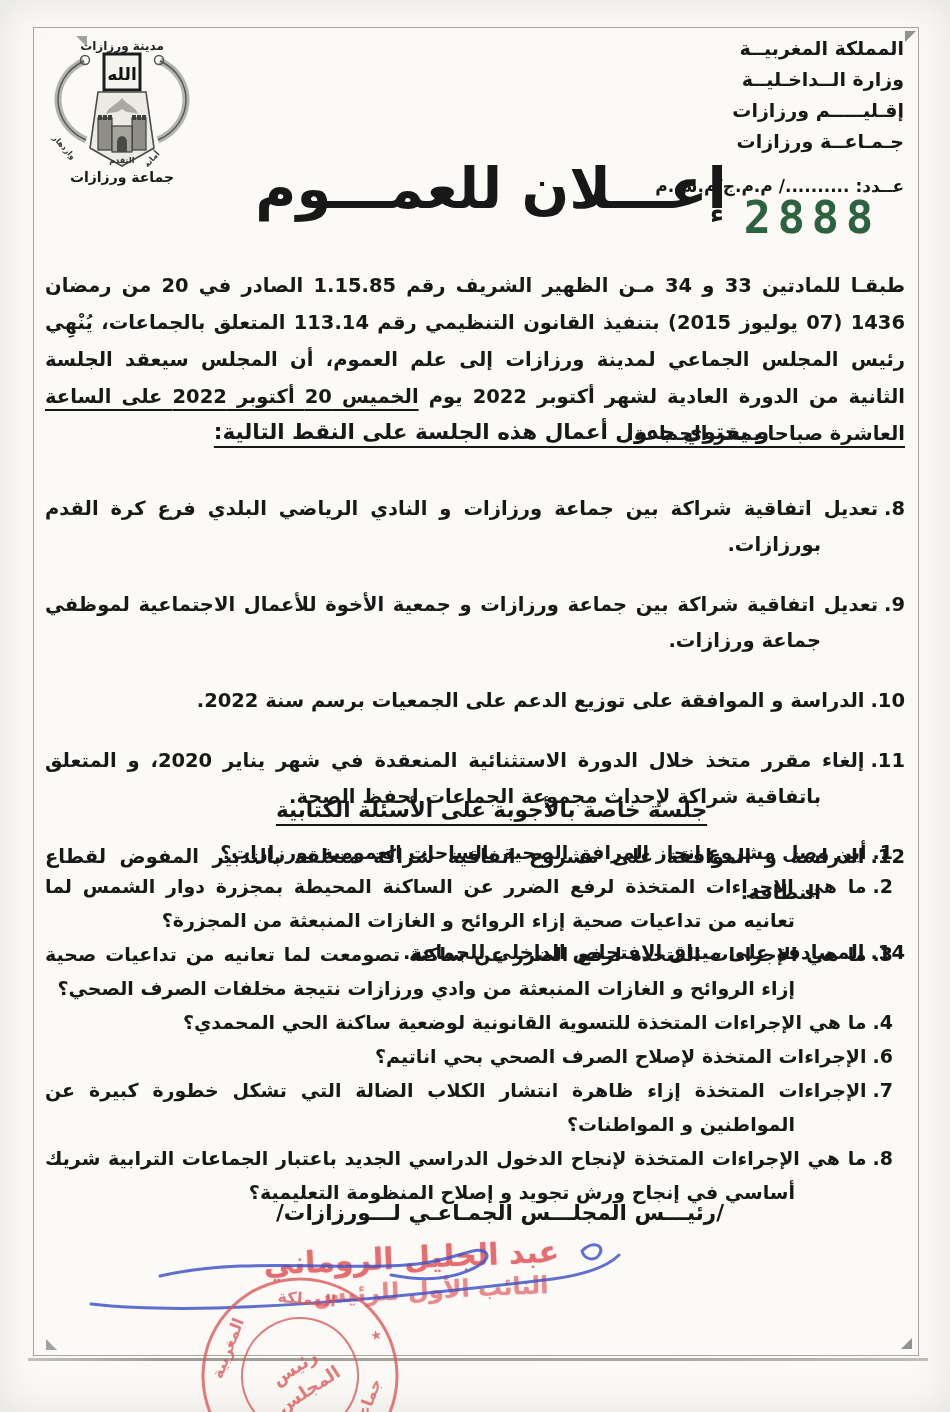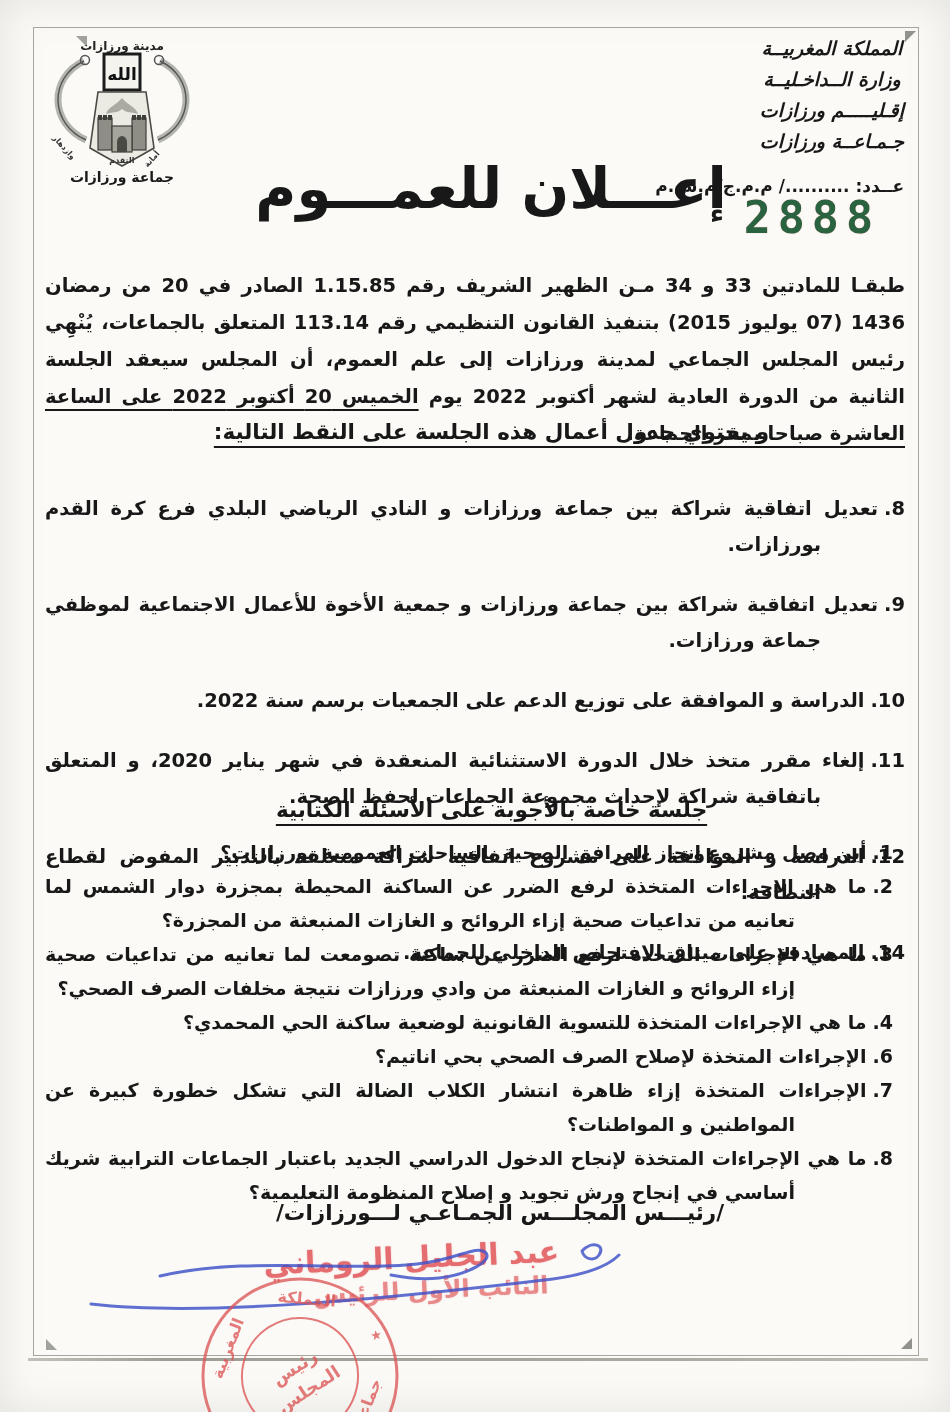--- a/index.html
+++ b/index.html
@@ -14,21 +14,21 @@
   .corner{position:absolute;width:0;height:0;border-style:solid;opacity:.75;}
   .c-tl{left:42px;top:8px;border-width:0 11px 11px 0;border-color:transparent #84847e transparent transparent;}
   .c-tr{right:2px;top:3px;border-width:11px 11px 0 0;border-color:#6f6f69 transparent transparent transparent;}
   .c-bl{left:12px;bottom:5px;border-width:11px 0 0 11px;border-color:transparent transparent transparent #84847e;}
   .c-br{right:6px;bottom:6px;border-width:0 0 11px 11px;border-color:transparent transparent #6f6f69 transparent;}
   .bottom-edge{position:absolute;left:28px;top:1358px;width:900px;height:3px;
     background:linear-gradient(90deg,#b8b8b0,#8d8d85 15%,#9a9a92 70%,#b3b3ab);opacity:.85;}
   
   .logo{position:absolute;left:42px;top:36px;width:160px;height:150px;}
   
-  .hdr{position:absolute;top:33px;right:46px;text-align:center;font-weight:bold;font-size:19px;line-height:31px;letter-spacing:.2px;font-style:italic;}
+  .hdr{position:absolute;top:33px;right:46px;text-align:right;font-weight:bold;font-size:19px;line-height:31px;letter-spacing:.2px;}
   .hdr div{white-space:nowrap;}
   
   .ref{position:absolute;top:176px;right:46px;font-size:17px;font-weight:bold;white-space:nowrap;}
   .stamp-number{position:absolute;top:191px;right:70px;direction:ltr;
     font-family:"DejaVu Sans Mono",monospace;font-size:45px;font-weight:bold;
     letter-spacing:7px;color:#14532d;opacity:.9;text-shadow:0 0 1px rgba(242,90,93,.55);}
   
   .doc-title{position:absolute;top:156px;left:0;width:100%;text-align:center;
     font-size:56px;font-weight:bold;letter-spacing:-1px;margin-left:16px;}
   

